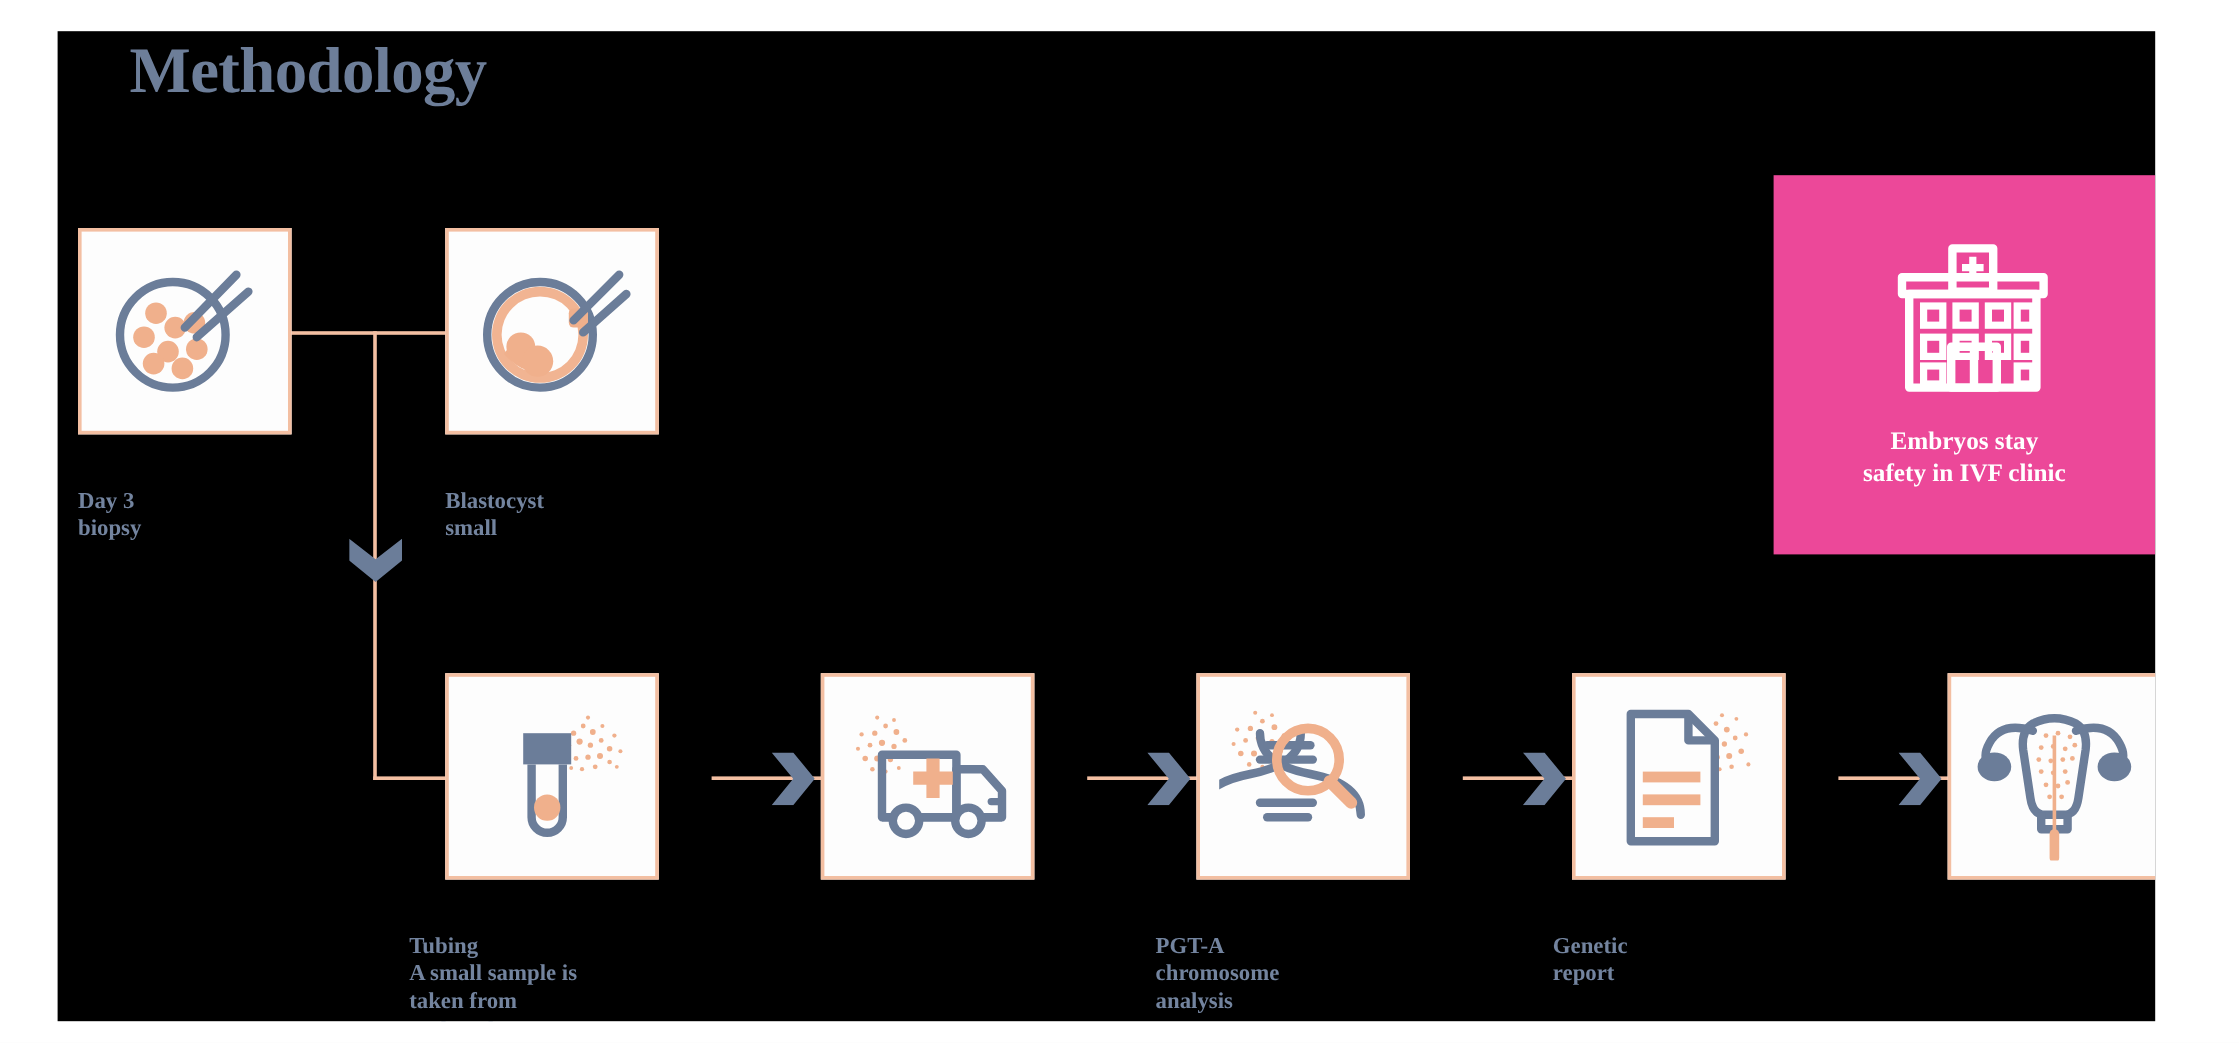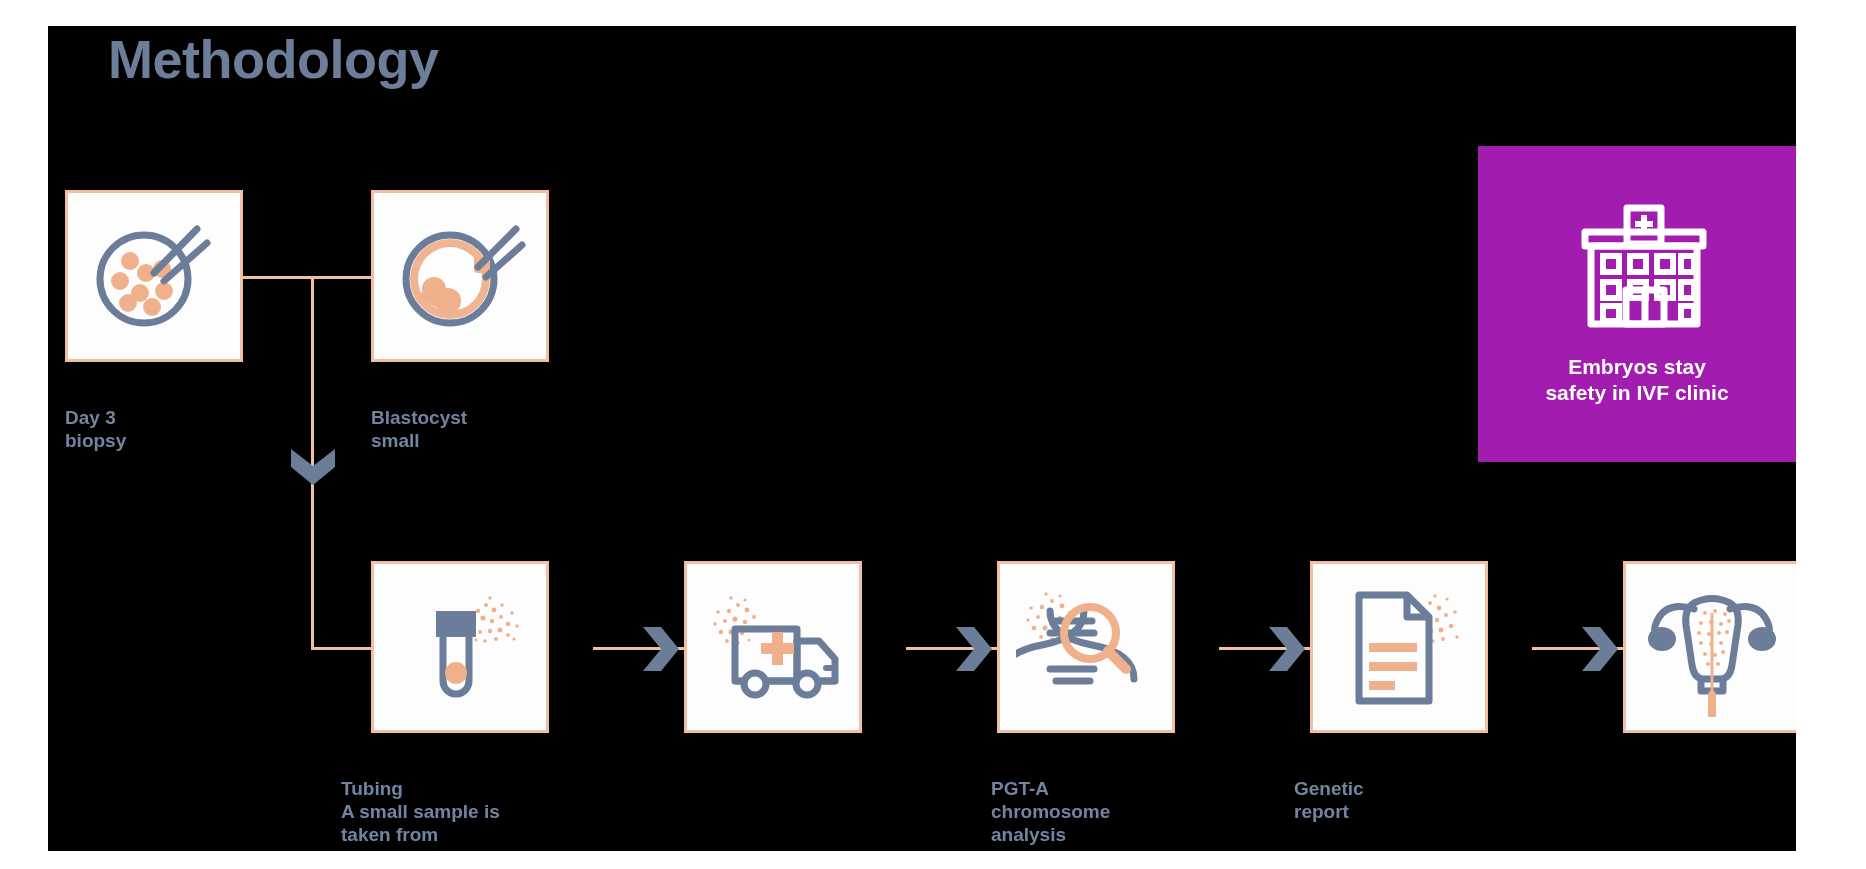--- a/index.html
+++ b/index.html
@@ -1,40 +1,40 @@
 <!DOCTYPE html>
 <html><head>
 <meta charset="utf-8">
 <style>
   html,body{margin:0;padding:0;background:#ffffff;}
   body{width:1866px;height:869px;font-family:"Liberation Sans",sans-serif;overflow:hidden;}
 
   #stage{position:relative;width:1866px;height:869px;background:#ffffff;}
 
   
-  #canvas{position:absolute;left:48px;top:26px;width:1748px;height:825px;background:#000000;overflow:hidden;}
+  #canvas{position:absolute;left:48px;top:26px;width:1748px;height:825px;background:#000000;overflow:hidden;font-family:Liberation Serif, serif;}
 
   
   #page-title{position:absolute;left:60px;top:6px;font-size:54px;font-weight:bold;letter-spacing:-0.5px;
     color:#6d7e99;line-height:1;white-space:nowrap;}
 
   
   .conn{position:absolute;background:#f3bfa2;}
   .chev{position:absolute;}
 
   
   .card{position:absolute;background:#fdfdfd;border:3px solid #f3bfa2;box-sizing:border-box;
         display:flex;align-items:center;justify-content:center;}
   .card svg{display:block;}
 
   .caption{position:absolute;color:#73849f;font-weight:bold;font-size:19px;line-height:1.22;
     text-align:left;white-space:pre-line;}
 
   
-  #clinic{position:absolute;background:#a21caf;display:flex;flex-direction:column;
+  #clinic{position:absolute;background:#ec4899;display:flex;flex-direction:column;
           align-items:center;justify-content:center;}
   #clinic .ctext{color:#ffffff;font-weight:bold;font-size:21px;line-height:1.25;text-align:center;
           white-space:pre-line;margin-top:16px;}
 </style>
 </head>
 <body>
 
 <div id="stage">
 
   <div id="canvas">
@@ -248,21 +248,21 @@
             <line x1="40" y1="44" x2="76" y2="44"></line>
             <line x1="34" y1="56" x2="78" y2="56"></line>
             <line x1="34" y1="92" x2="78" y2="92"></line>
             <line x1="40" y1="104" x2="74" y2="104"></line>
           </g>
           <circle cx="74" cy="56" r="26" fill="none" stroke="#f0b08c" stroke-width="8"></circle>
           <line x1="92" y1="74" x2="110" y2="92" stroke="#f0b08c" stroke-width="10" stroke-linecap="round"></line>
         </svg>
       </span>
     </div>
-    <div class="caption" style="left:943px;top:751px;width:210px;">PGT-A
+    <div class="caption" style="left:915px;top:751px;width:210px;">PGT-A
 chromosome
 analysis</div>
 
     <div class="card" style="left:1262px;top:535px;width:178px;height:172px;">
       <span>
         <svg width="140" height="140" viewBox="0 0 140 140">
           <g fill="#f0b08c">
             <circle cx="92" cy="32" r="2.2"></circle>
               <circle cx="101" cy="26" r="2"></circle>
               <circle cx="110" cy="31" r="2.4"></circle>

